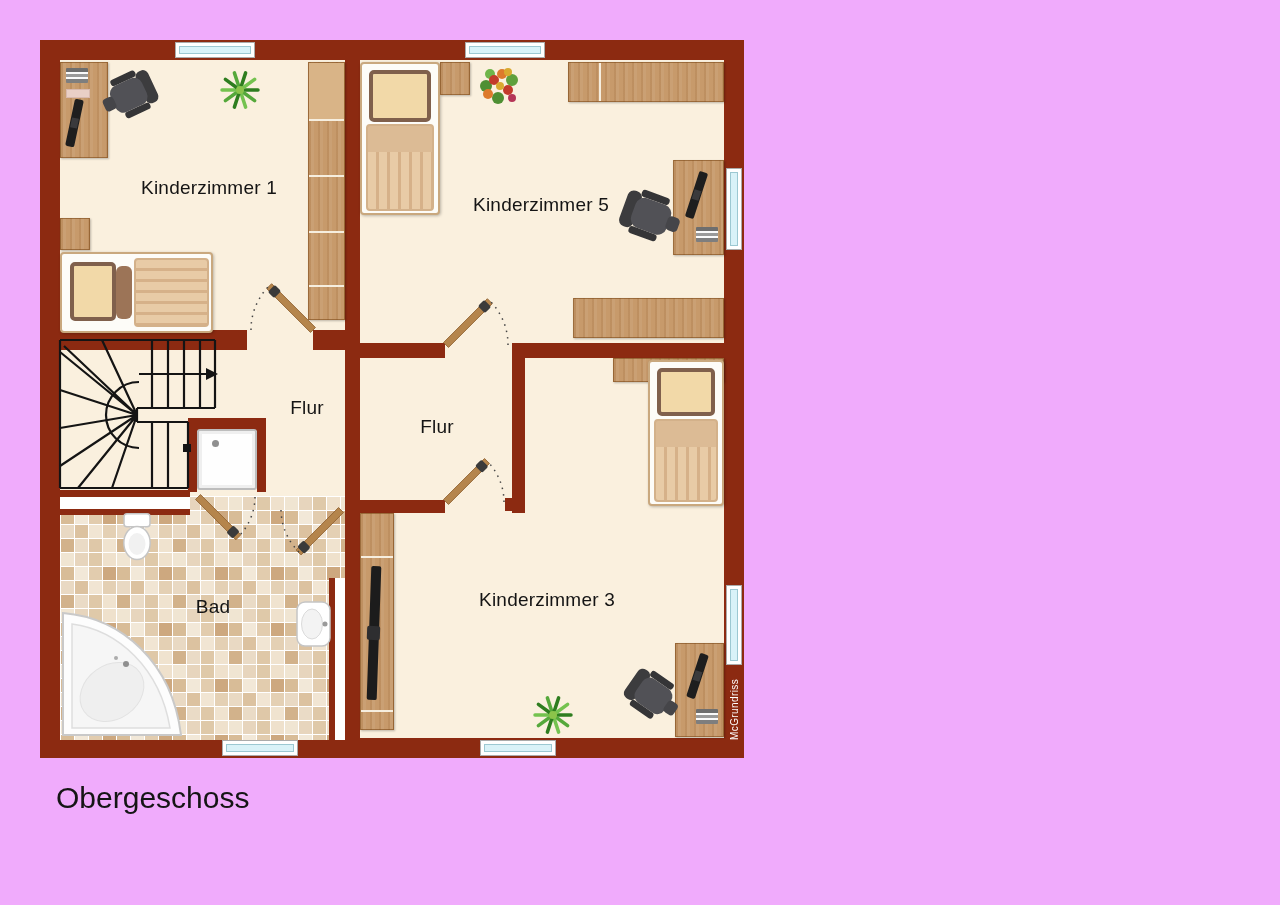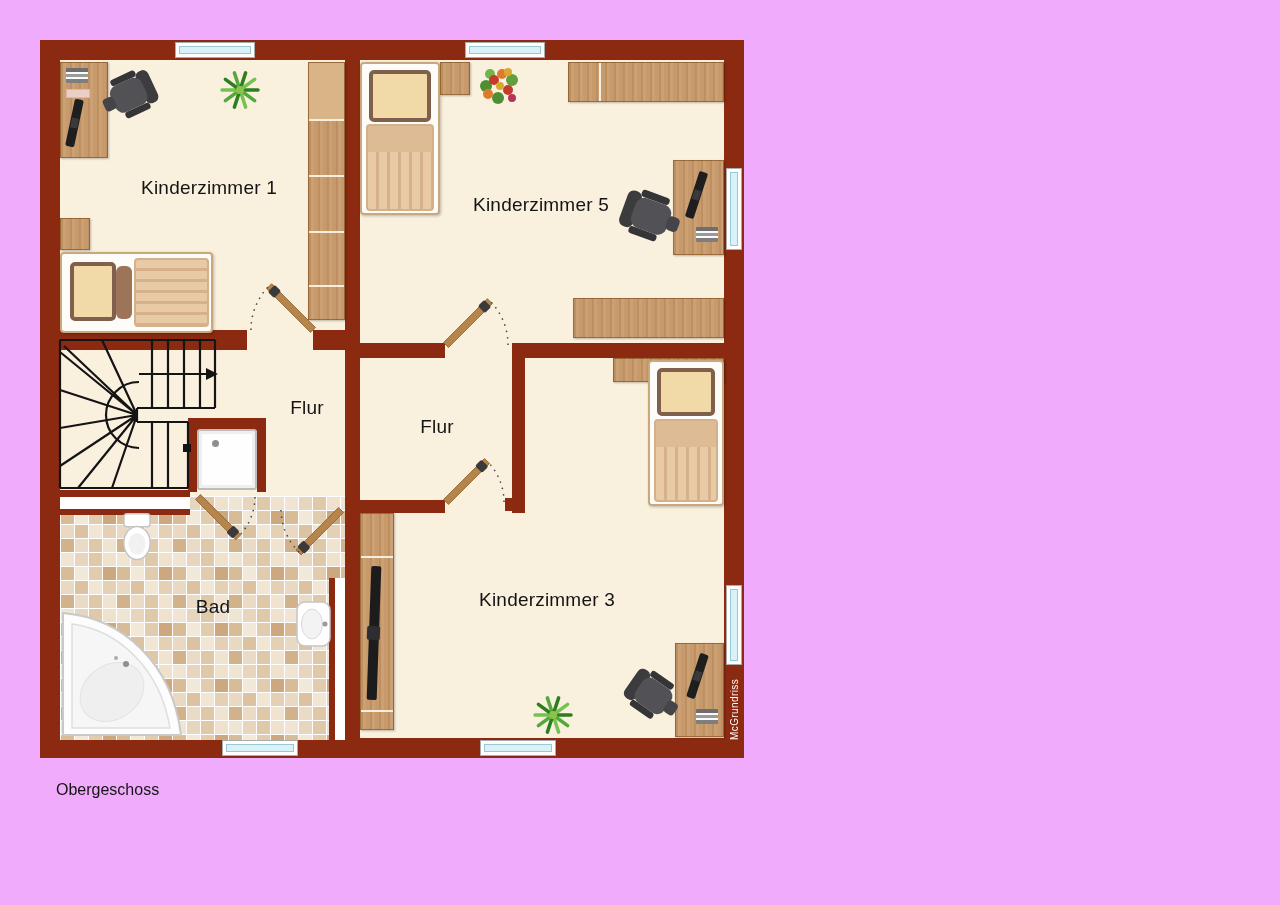--- a/index.html
+++ b/index.html
@@ -41,21 +41,21 @@
   .chair{position:absolute;z-index:5;}
   .fixture{position:absolute;z-index:5;}
   .shower-tray{position:absolute;background:#FEFEFE;border:2px solid #BDBDBD;border-radius:3px;
     box-shadow:inset 0 0 0 3px #EFEFEF;box-sizing:border-box;z-index:4;}
   .shower-dot{position:absolute;width:7px;height:7px;border-radius:50%;background:#8F8F8F;}
   .overlay{position:absolute;left:0;top:0;width:704px;height:718px;z-index:6;}
   .room-label{position:absolute;transform:translate(-50%,-50%);font-size:19px;color:var(--ink);
     white-space:nowrap;z-index:9;letter-spacing:.2px;}
   .watermark{position:absolute;left:686px;top:590px;width:17px;height:110px;writing-mode:vertical-rl;
     transform:rotate(180deg);font-size:10px;color:#fff;z-index:9;letter-spacing:.4px;line-height:17px;}
-  .floor-title{position:absolute;left:56px;top:781px;font-size:16px;color:#151515;z-index:9;}
+  .floor-title{position:absolute;left:56px;top:781px;font-size:30px;color:#151515;z-index:9;}
 </style>
 </head>
 <body>
 
 <div class="canvas">
   <div class="plan">
 
     <div class="floor"></div>
 
     <svg class="tiles" width="285" height="244" shape-rendering="crispEdges">

